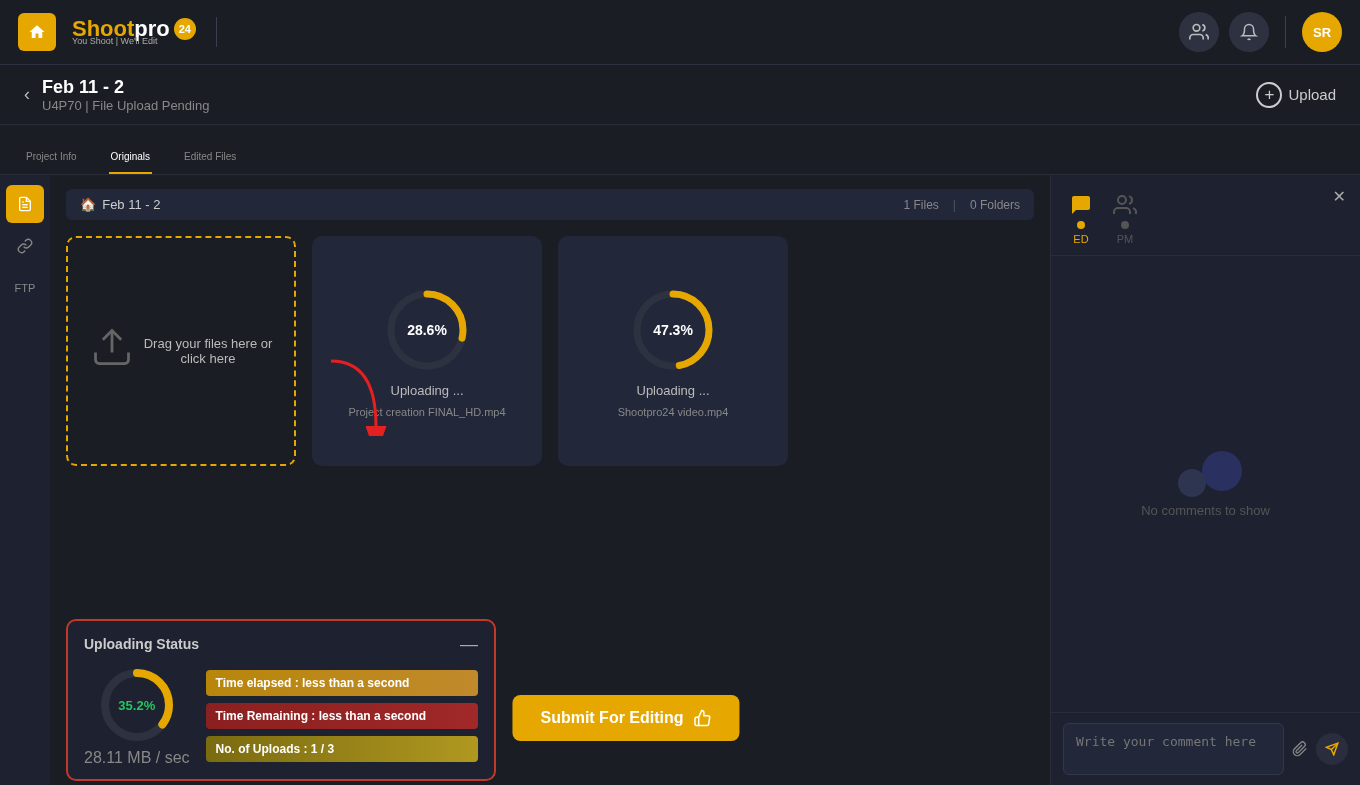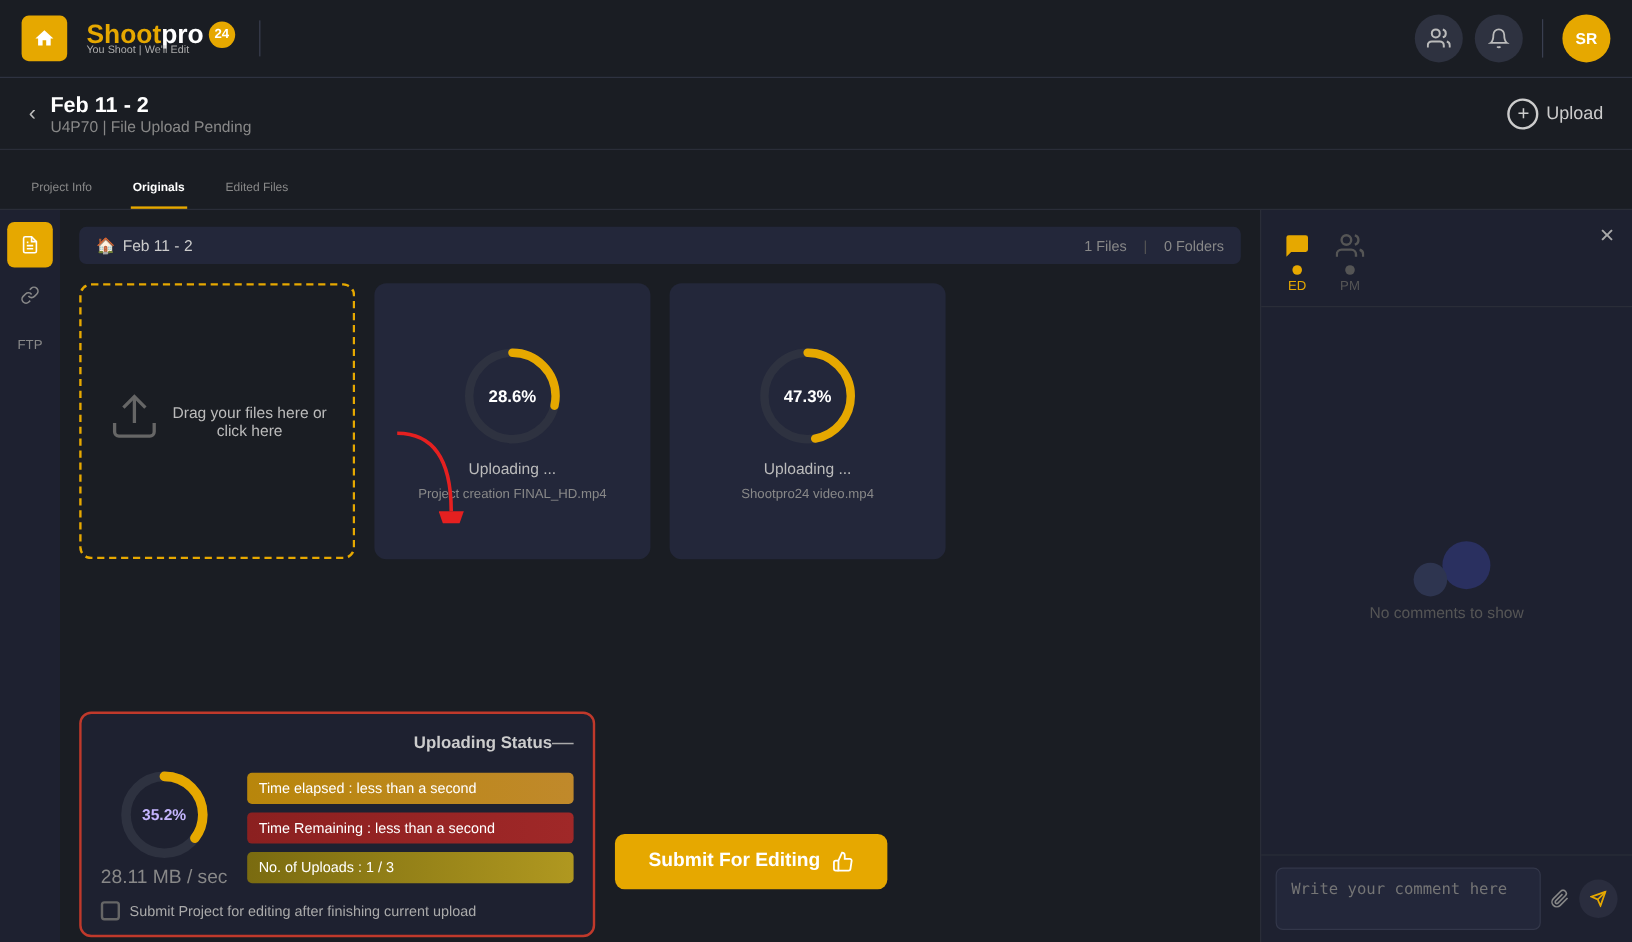--- a/index.html
+++ b/index.html
@@ -169,21 +169,20 @@
       color: #888;
       font-size: 10px;
       cursor: pointer;
       border: none;
       background: none;
       border-bottom: 2px solid transparent;
     }
     .tab.active {
       color: #fff;
       border-bottom: 2px solid #e6a800;
-      font-weight: bold;
     }
 
     
     .main-content {
       display: flex;
       flex: 1;
       overflow: hidden;
     }
 
     
@@ -348,21 +347,21 @@
       width: 430px;
       background: #1e2130;
       border: 2px solid #c0392b;
       border-radius: 10px;
       padding: 14px 16px 12px;
       z-index: 20;
     }
     .panel-header {
       display: flex;
       align-items: center;
-      justify-content: flex-end;
+      justify-content: space-between;
       margin-bottom: 12px;
     }
     .panel-title {
       color: #ccc;
       font-size: 14px;
       font-weight: 600;
     }
     .panel-minimize {
       background: none;
       border: none;
@@ -381,21 +380,21 @@
       width: 80px;
       height: 80px;
       flex-shrink: 0;
     }
     .panel-donut svg { transform: rotate(-90deg); }
     .panel-donut-label {
       position: absolute;
       top: 50%;
       left: 50%;
       transform: translate(-50%, -50%);
-      color: #c4b5fd;
+      color: #22c55e;
       font-size: 13px;
       font-weight: 600;
       text-align: center;
     }
     .panel-donut-speed {
       color: #888;
       font-size: 16px;
       text-align: center;
       margin-top: 4px;
     }
@@ -403,21 +402,21 @@
       flex: 1;
       display: flex;
       flex-direction: column;
       gap: 7px;
     }
     .stat-badge {
       border-radius: 4px;
       padding: 6px 10px;
       font-size: 12px;
       color: #fff;
-      font-weight: 400;
+      font-weight: 700;
     }
     .stat-elapsed { background: linear-gradient(90deg, #b8860b, #c0892b); }
     .stat-remaining { background: linear-gradient(90deg, #8b2020, #a02828); }
     .stat-uploads { background: linear-gradient(90deg, #7a6b10, #b09820); }
     .panel-checkbox-row {
       display: flex;
       align-items: center;
       gap: 8px;
       margin-top: 10px;
     }
@@ -718,24 +717,20 @@
               <div class="panel-donut-label">35.2%</div>
             </div>
             <div class="panel-donut-speed">28.11 MB / sec</div>
           </div>
           <div class="panel-stats">
             <div class="stat-badge stat-elapsed">Time elapsed :  less than a second</div>
             <div class="stat-badge stat-remaining">Time Remaining :  less than a second</div>
             <div class="stat-badge stat-uploads">No. of Uploads :  1 / 3</div>
           </div>
         </div>
-        <div class="panel-checkbox-row">
-          <div class="panel-checkbox"></div>
-          <span class="panel-checkbox-label">Submit Project for editing after finishing current upload</span>
-        </div>
       </div>
 
       <button class="submit-btn" style="position:absolute;bottom:30px;left:560px;">
         <span>Submit For Editing</span>
         <svg width="18" height="18" viewBox="0 0 24 24" fill="none" stroke="#fff" stroke-width="2">
           <path d="M14 9V5a3 3 0 0 0-3-3l-4 9v11h11.28a2 2 0 0 0 2-1.7l1.38-9a2 2 0 0 0-2-2.3z"></path>
           <path d="M7 22H4a2 2 0 0 1-2-2v-7a2 2 0 0 1 2-2h3"></path>
         </svg>
       </button>
 

